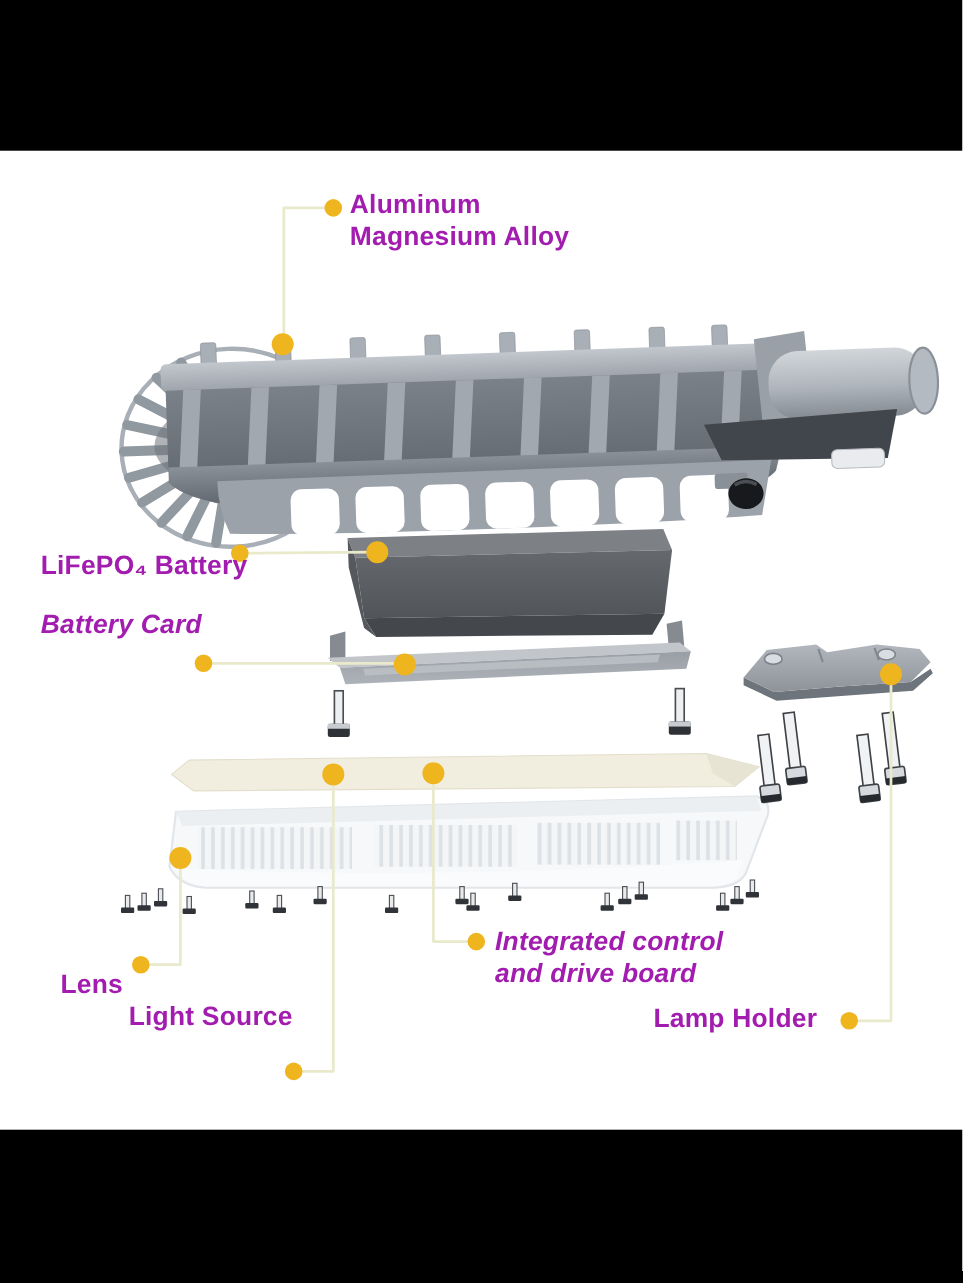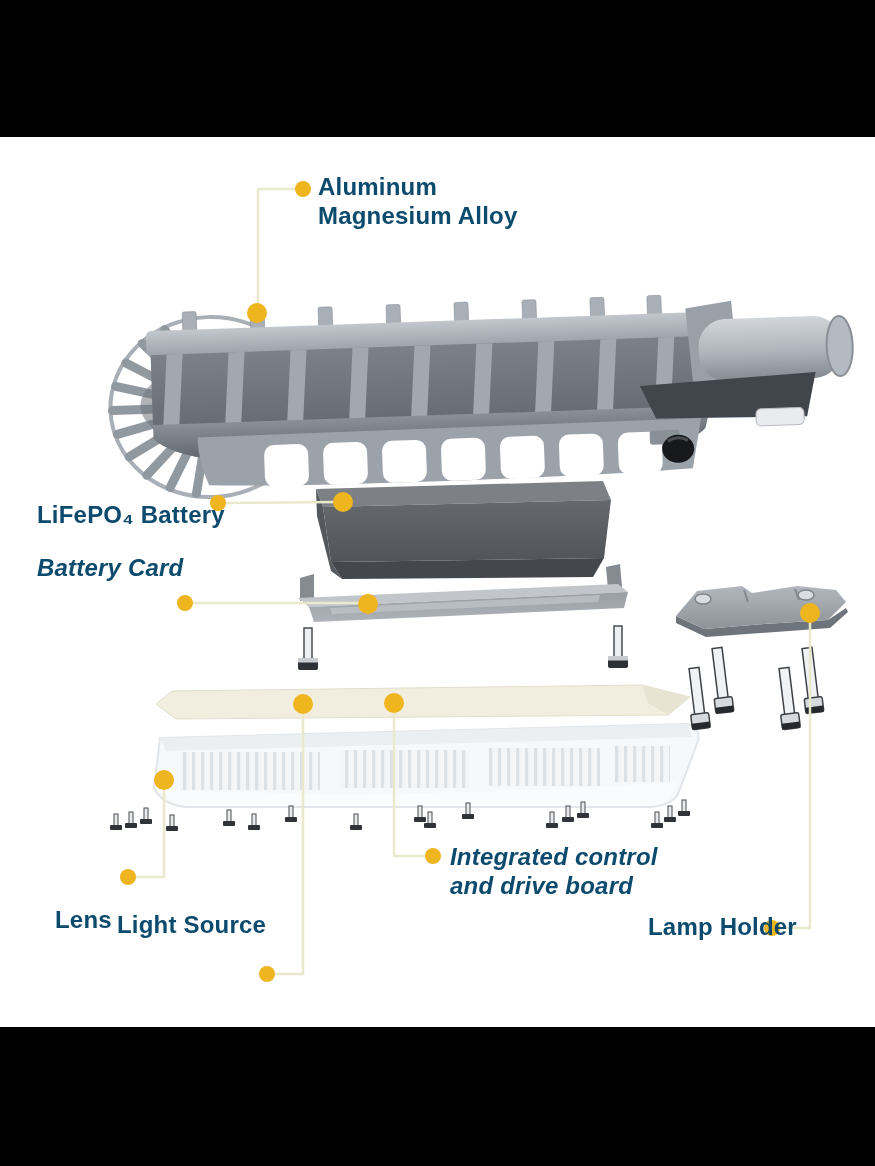--- a/index.html
+++ b/index.html
@@ -5,21 +5,21 @@
   html,body{margin:0;padding:0;}
   body{
     width:875px;height:1166px;position:relative;background:#ffffff;
     font-family:"Liberation Sans","DejaVu Sans",sans-serif;overflow:hidden;
   }
   .letterbox{position:absolute;left:0;width:875px;background:#000;}
   #bar-top{top:0;height:137px;}
   #bar-bottom{top:1027px;height:139px;}
   #stage{position:absolute;left:0;top:0;width:875px;height:1166px;}
   .part-label{
-    position:absolute;color:#0c4a6e;font-size:24px;font-weight:600;
+    position:absolute;color:#a21caf;font-size:24px;font-weight:600;
     line-height:1.2;white-space:pre-line;letter-spacing:0.2px;
   }
 </style>
 </head>
 <body>
 
 <div class="letterbox" id="bar-top"></div>
 <div class="letterbox" id="bar-bottom"></div>
 
 <svg id="stage" viewBox="0 0 875 1166">
@@ -262,17 +262,17 @@
     <circle cx="394" cy="703" r="10"></circle>
     <circle cx="772" cy="928" r="8"></circle>
     <circle cx="810" cy="613" r="10"></circle>
   </g>
 </svg>
 
 <div class="part-label" style="left:318px;top:173px;">Aluminum
 Magnesium Alloy</div>
 <div class="part-label" style="left:37px;top:489px;margin-top:12px;">LiFePO₄ Battery</div>
 <div class="part-label" style="left:37px;top:554px;font-style:italic;">Battery Card</div>
-<div class="part-label" style="left:55px;top:906px;text-align:center;">Lens</div>
+<div class="part-label" style="left:55px;top:882px;text-align:center;">Lens</div>
 <div class="part-label" style="left:117px;top:911px;">Light Source</div>
 <div class="part-label" style="left:450px;top:843px;font-style:italic;">Integrated control
 and drive board</div>
-<div class="part-label" style="left:648px;top:913px;">Lamp Holder</div>
+<div class="part-label" style="left:594px;top:913px;">Lamp Holder</div>
 
 </body></html>

